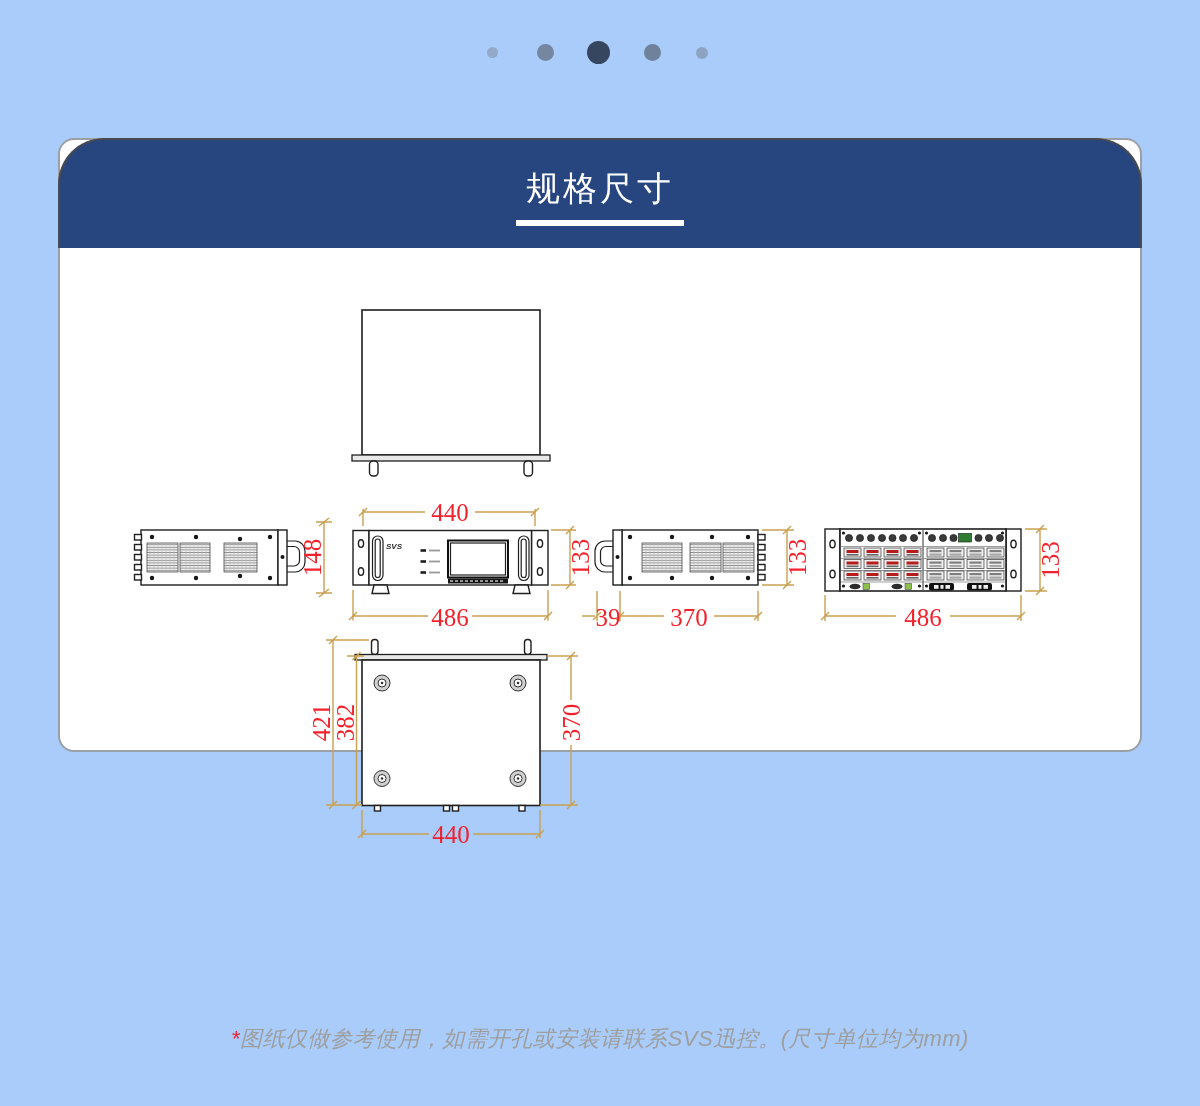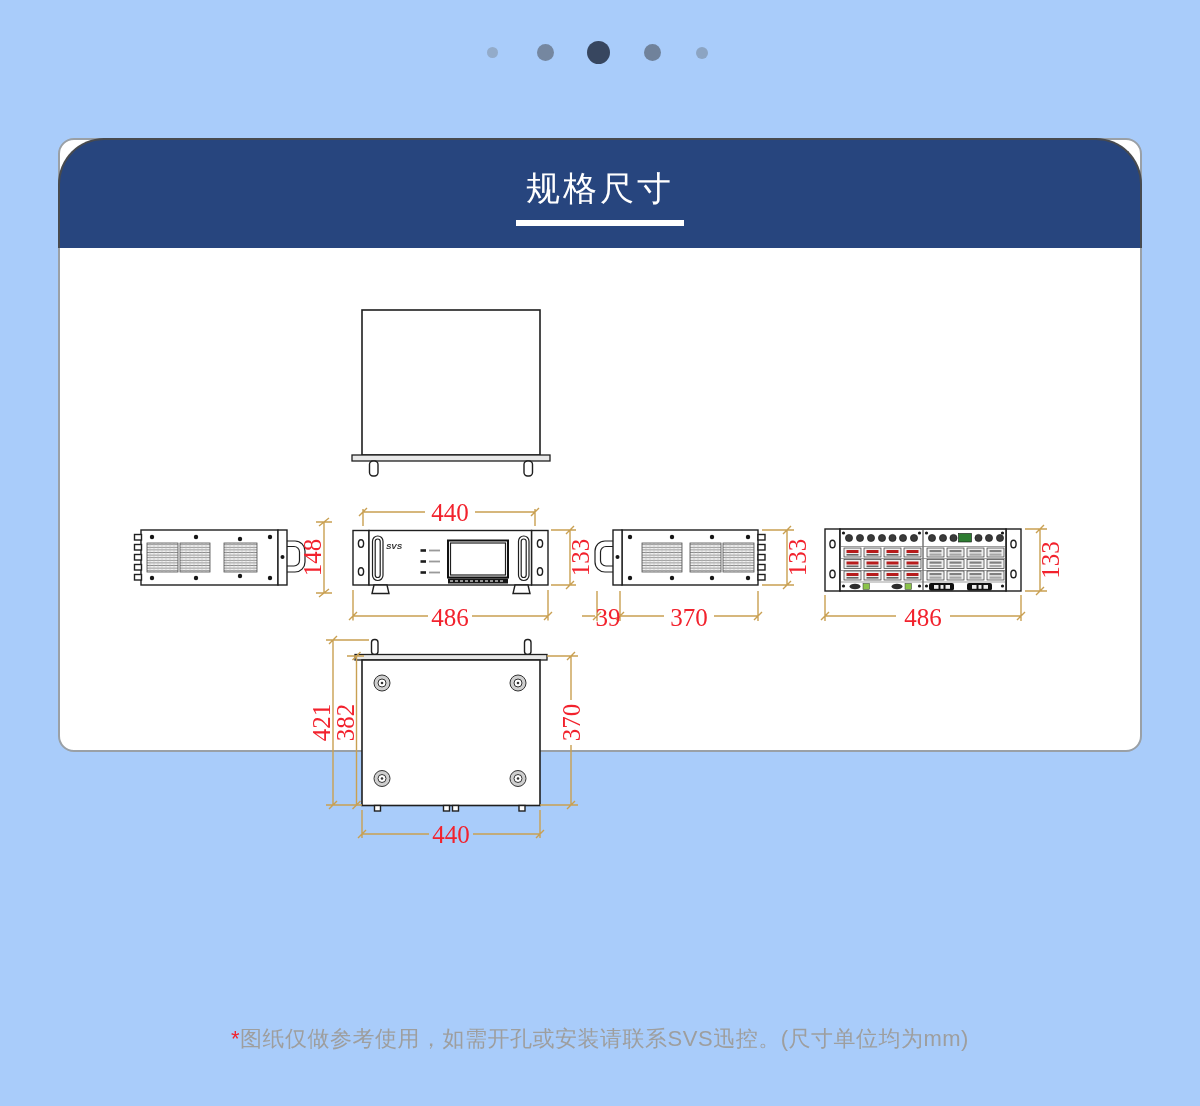--- a/index.html
+++ b/index.html
@@ -20,21 +20,21 @@
           background:#ffffff; border:2px solid #9aa0a6; border-radius:16px; }
   .card-header { position:absolute; left:-2px; top:-2px; width:1084px; height:110px;
           background:#27457e; border:2px solid #474a4f; border-bottom:none;
           border-radius:46px 46px 0 0; display:flex; flex-direction:column;
           align-items:center; justify-content:center; padding-top:6px; }
   .card-title { color:#ffffff; font-size:34px; font-weight:400; letter-spacing:3px; line-height:40px; }
   .title-underline { width:168px; height:6px; background:#ffffff; margin-top:12px; }
 
   
   .footnote { position:absolute; left:0; right:0; top:884px; text-align:center;
-          font-size:22px; color:#9e9e9e; letter-spacing:0.5px; }
+          font-size:22px; color:#9e9e9e; letter-spacing:0.5px;font-style:italic; }
   .footnote .mark { color:#f2222d; }
 
   
   svg.blueprint { position:absolute; left:0; top:0; width:1200px; height:1106px; }
   .ol   { stroke:#1f1f1f; fill:#ffffff; stroke-width:1.4; }
   .olt  { stroke:#1f1f1f; fill:#ffffff; stroke-width:1.6; }
   .ol2  { stroke:#1f1f1f; fill:none; stroke-width:1.2; }
   .thin { stroke:#777777; stroke-width:0.7; }
   .grayfill { fill:#e8e8e8; stroke:#1f1f1f; stroke-width:1.3; }
   .vent { fill:url(#ventHatch); stroke:#4d4d4d; stroke-width:0.8; }

